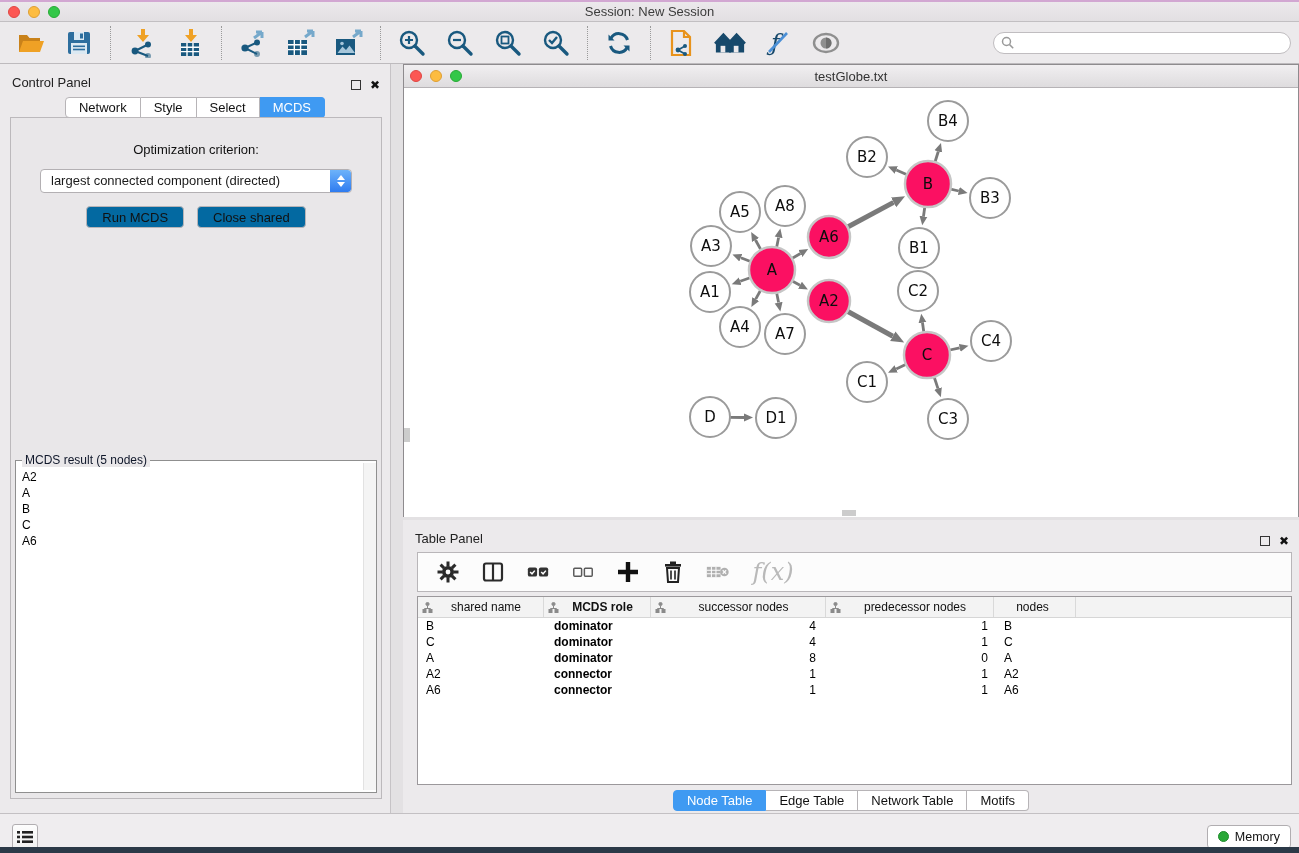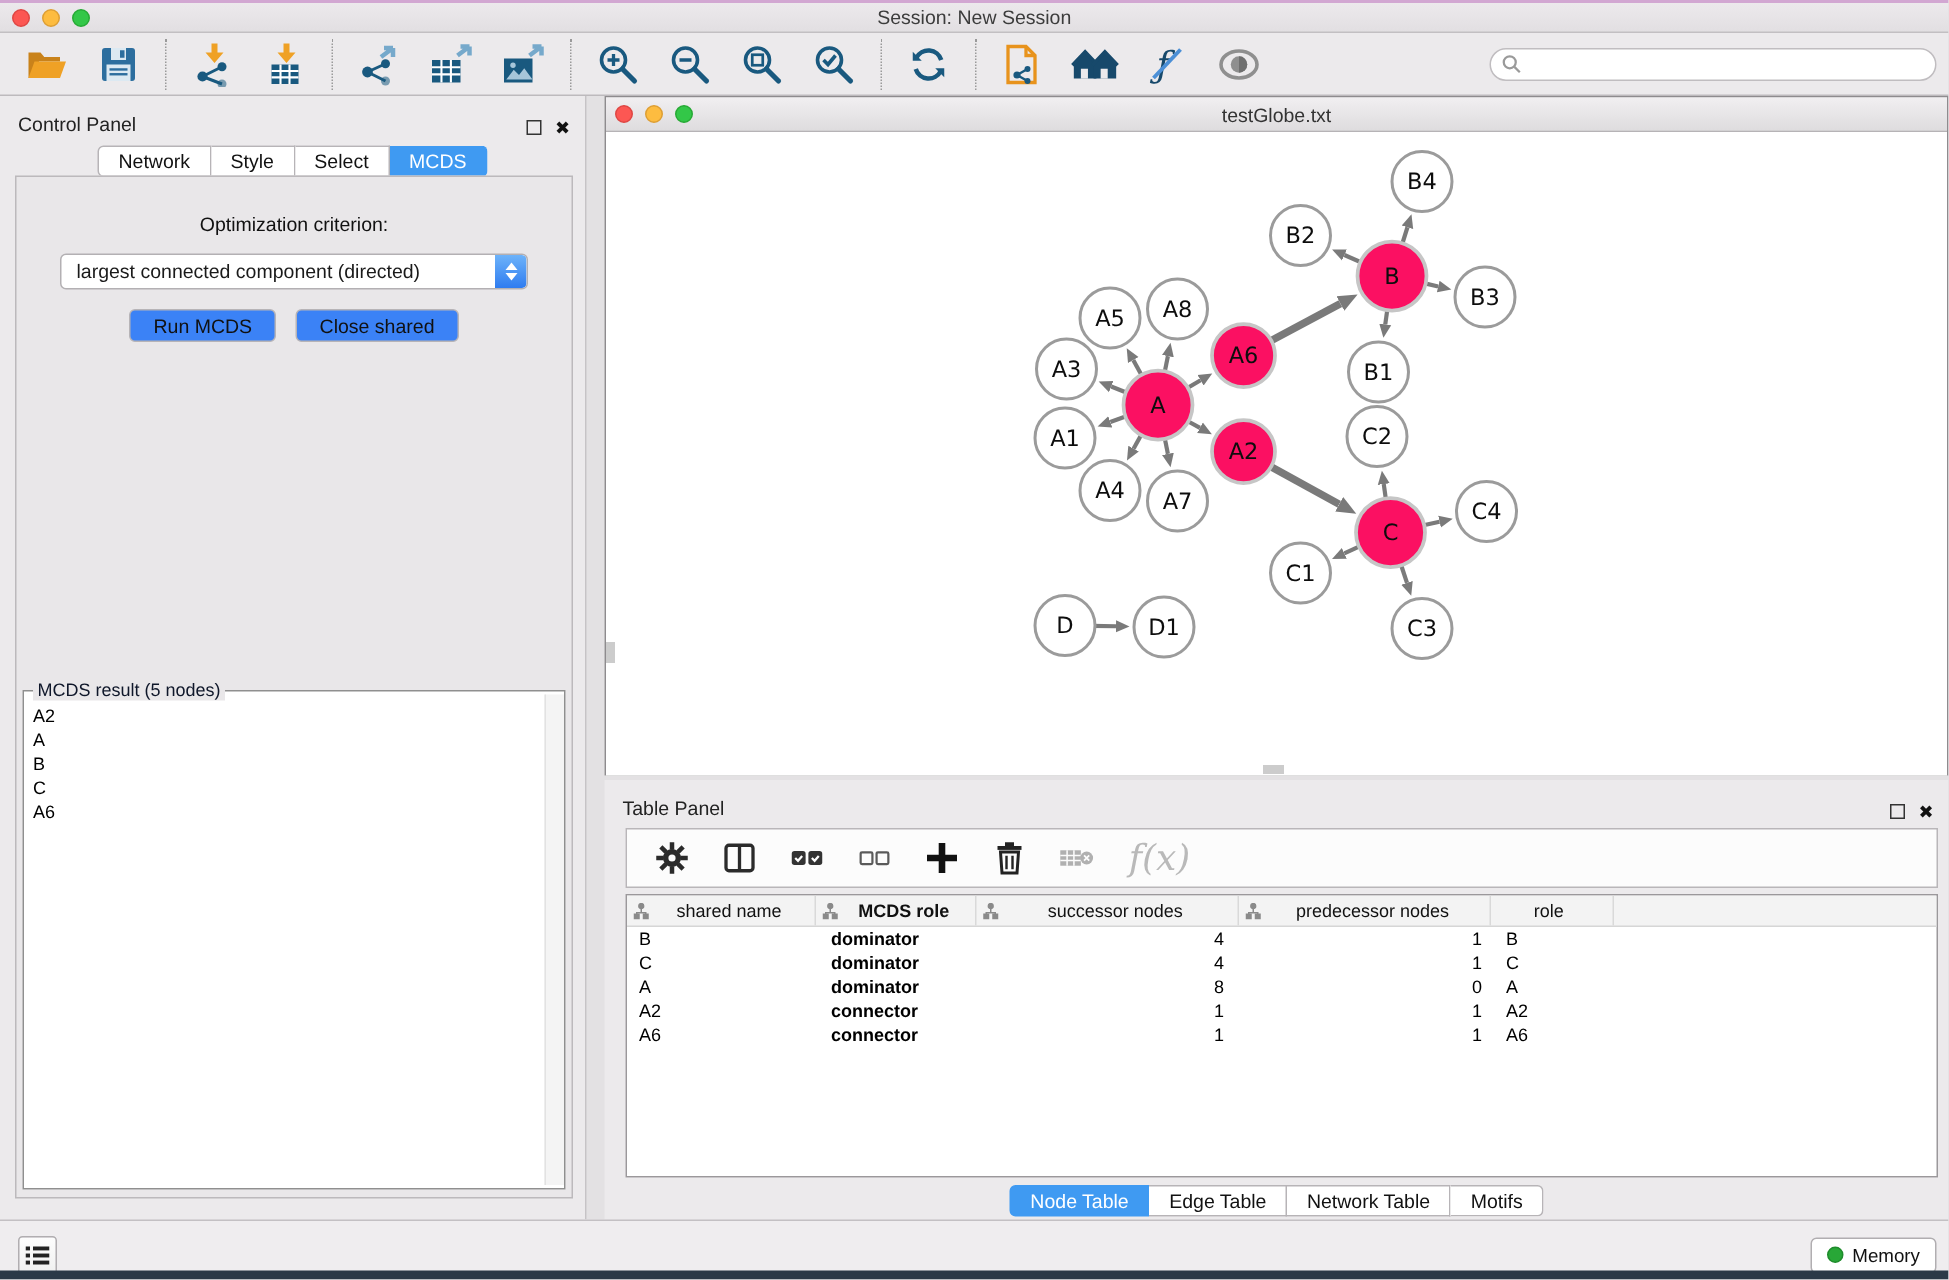--- a/index.html
+++ b/index.html
@@ -48,21 +48,21 @@
     border:1px solid #bcb9bc; }
   .opt-label { margin-top:24px; text-align:center; font-size:13px; color:#111; }
   .dropdown { position:relative; width:312px; height:24px; margin:12px auto 0; background:#fff;
     border:1px solid #b3b0b3; border-radius:4px; font-size:13px; line-height:22px; padding:0 26px 0 10px;
     white-space:nowrap; overflow:hidden; }
   .stepper { position:absolute; right:0; top:0; bottom:0; width:21px; border-radius:0 3px 3px 0;
     background:linear-gradient(#6db3fa,#2f7cf0); display:flex; flex-direction:column; align-items:center; justify-content:center; gap:2px; }
   .tri-up { width:0; height:0; border-left:4px solid transparent; border-right:4px solid transparent; border-bottom:5px solid #fff; }
   .tri-dn { width:0; height:0; border-left:4px solid transparent; border-right:4px solid transparent; border-top:5px solid #fff; }
   .btn-row { margin-top:13px; display:flex; justify-content:center; gap:13px; }
-  .btn { height:22px; background:#3b82f6; border:1px solid #b7b4b7; border-radius:4px; font-size:13px;
+  .btn { height:22px; background:#0369a1; border:1px solid #b7b4b7; border-radius:4px; font-size:13px;
     padding:0 15px; color:#111; font-family:inherit; }
   .mcds-box { position:absolute; left:4px; right:4px; top:342px; bottom:5px; border:1px solid #8f8f8f; background:#fff; }
   .mcds-legend { position:absolute; top:-8px; left:6px; background:#e9e7e9; padding:0 3px; font-size:12px; color:#0f172a; }
   .mcds-scroll { position:absolute; right:0; top:2px; bottom:2px; width:13px; background:#f4f4f4; border-left:1px solid #e2e2e2; }
   .mcds-list { padding:8px 6px 0 6px; font-size:12px; line-height:16px; color:#000; }
 
   
   .net-window { position:absolute; left:403px; top:64px; width:896px; height:453px; border:1px solid #8e8b8e;
     background:#fff; }
   .net-titlebar { height:23px; background:linear-gradient(#f1eff1,#dedcde); border-bottom:1px solid #b6b3b6;
@@ -521,21 +521,21 @@
             <g stroke="#8a8a8a" stroke-width="1" fill="#8a8a8a">
               <circle cx="5.5" cy="2" r="1.6"></circle>
               <path d="M5.5 3.5V6M2.5 8V6.5h6V8" fill="none"></path>
               <rect x="1" y="7.5" width="3" height="3"></rect>
               <rect x="7" y="7.5" width="3" height="3"></rect>
             </g>
           </svg>
         <span class="hlabel">predecessor nodes</span>
       </span>
       <span class="hcell c4">
-        <span class="hlabel">role</span>
+        <span class="hlabel">nodes</span>
       </span>
       <span class="hcell cfill"></span>
     </div>
     <div>
         <div class="tp-row">
           <span class="cell c0">B</span>
           <span class="cell c1">dominator</span>
           <span class="cell c2">4</span>
           <span class="cell c3">1</span>
           <span class="cell c4">B</span>

